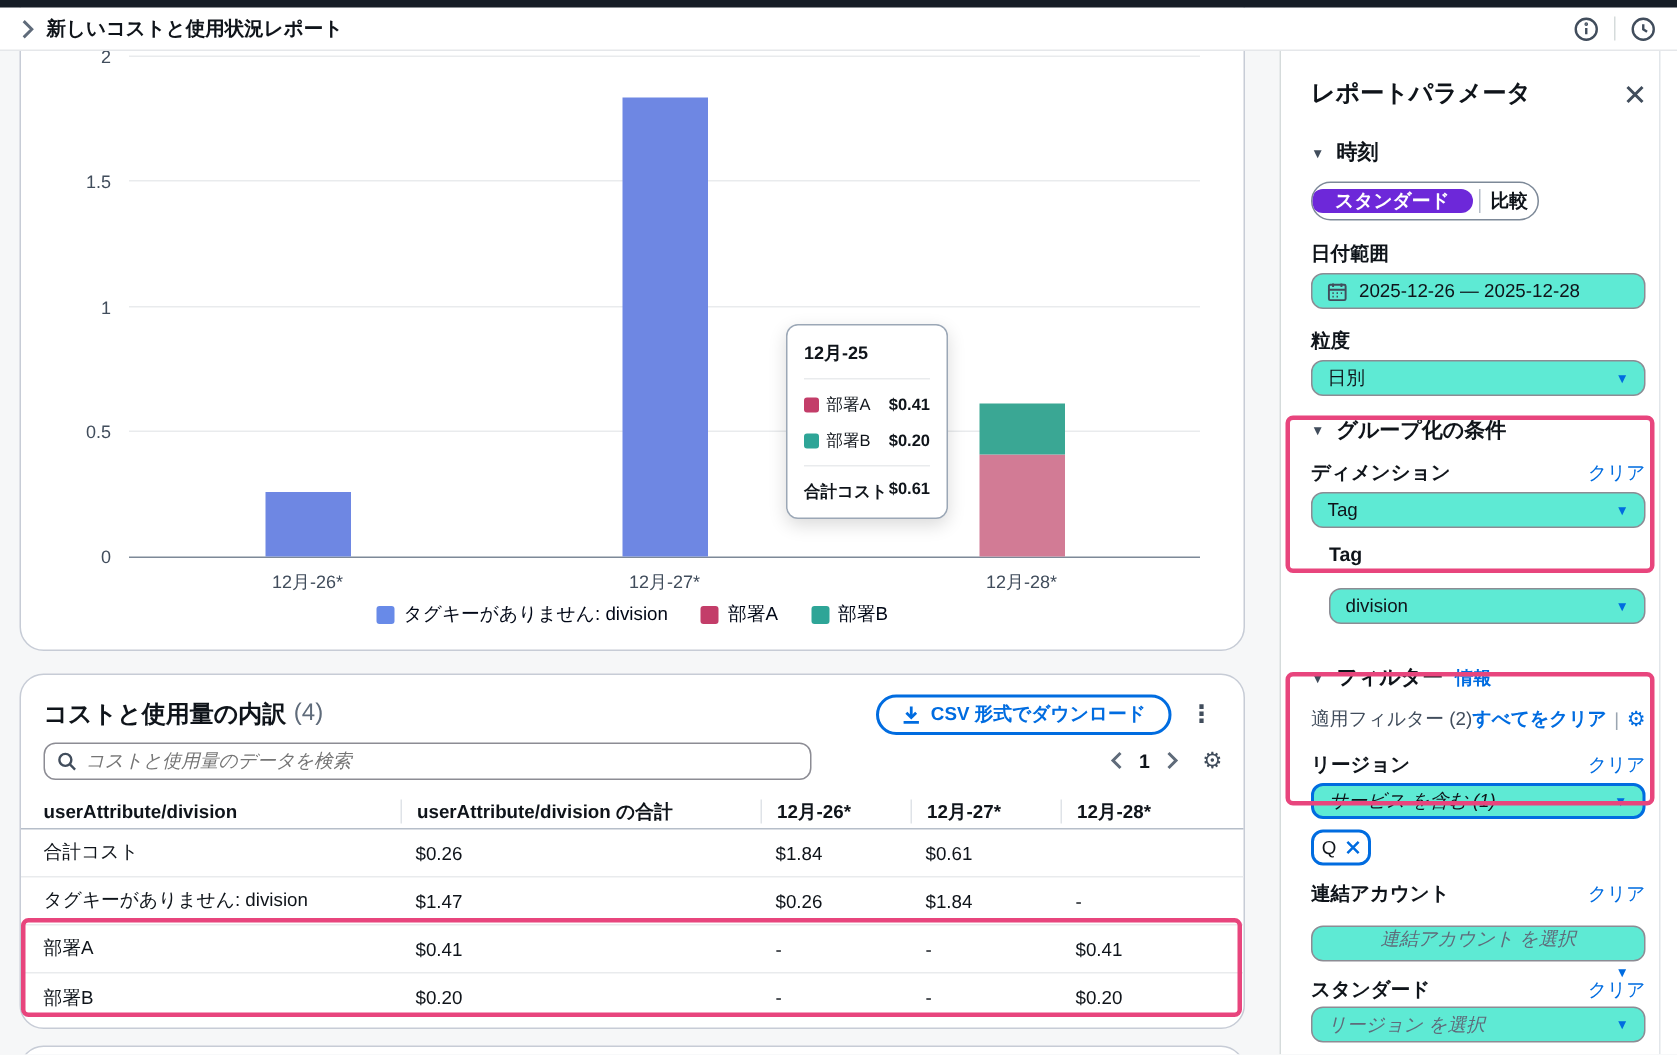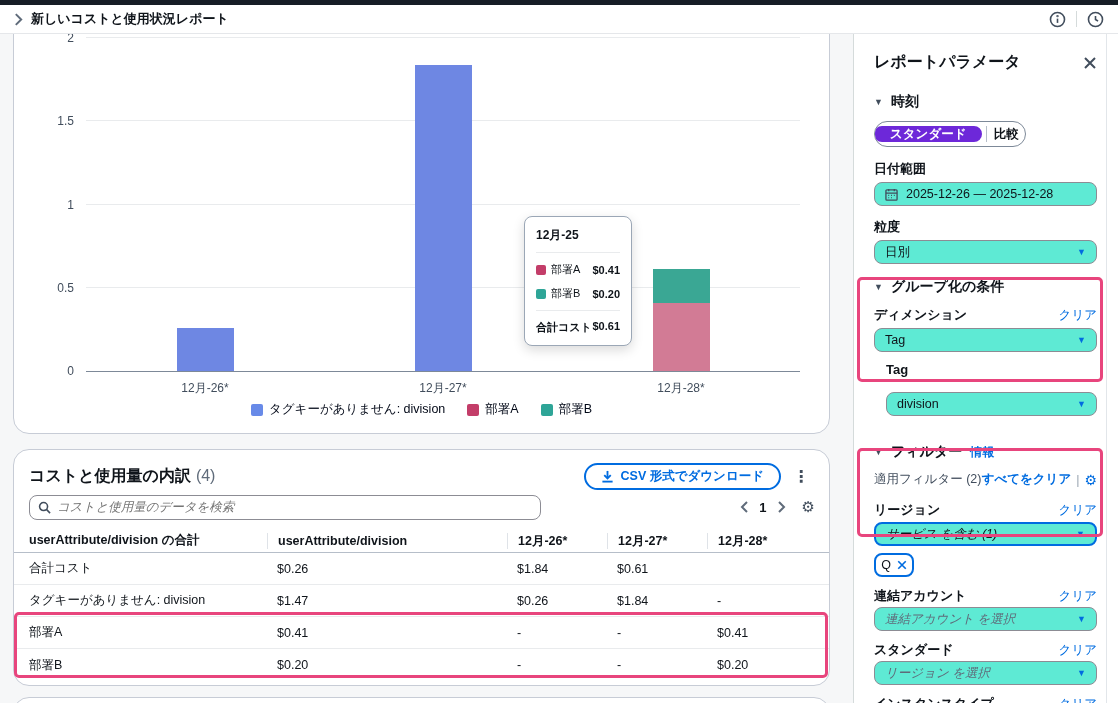--- a/index.html
+++ b/index.html
@@ -201,22 +201,22 @@
         <span>
           <svg width="9" height="12" viewBox="0 0 8 12" fill="none" stroke="#5f6b7a" stroke-width="2">
               <path d="M1.5 1l5 5-5 5"></path>
             </svg>
         </span>
       </div>
       <span class="gear">⚙</span>
     </div>
     <div class="tbl" id="tbl">
         <div class="trow hdr">
+          <div>userAttribute/division</div>
           <div>userAttribute/division の合計</div>
-          <div>userAttribute/division</div>
           <div>12月-26*</div>
           <div>12月-27*</div>
           <div>12月-28*</div>
         </div>
         <div class="trow body">
           <div>合計コスト</div>
           <div>$0.26</div>
           <div>$1.84</div>
           <div>$0.61</div>
         </div>
@@ -338,21 +338,21 @@
         <svg width="10" height="10" viewBox="0 0 12 12" fill="none" stroke="#006ce0" stroke-width="2">
             <path d="M1.5 1.5l9 9M10.5 1.5l-9 9"></path>
           </svg>
       </span>
     </div>
 
     <div class="sb-label-row" style="margin-top:10px;justify-content:center;">
       <span class="sb-label">連結アカウント</span>
       <span class="clear-link">クリア</span>
     </div>
-    <div class="select" style="margin-top:2px;">
+    <div class="select" style="margin-top:12px;flex-direction:column;">
       <span class="ph">連結アカウント を選択</span>
       <span class="caret">▼</span>
     </div>
 
     <div class="sb-label-row" style="margin-top:10px;">
       <span class="sb-label">スタンダード</span>
       <span class="clear-link">クリア</span>
     </div>
     <div class="select" style="margin-top:2px;">
       <span class="ph">リージョン を選択</span>

